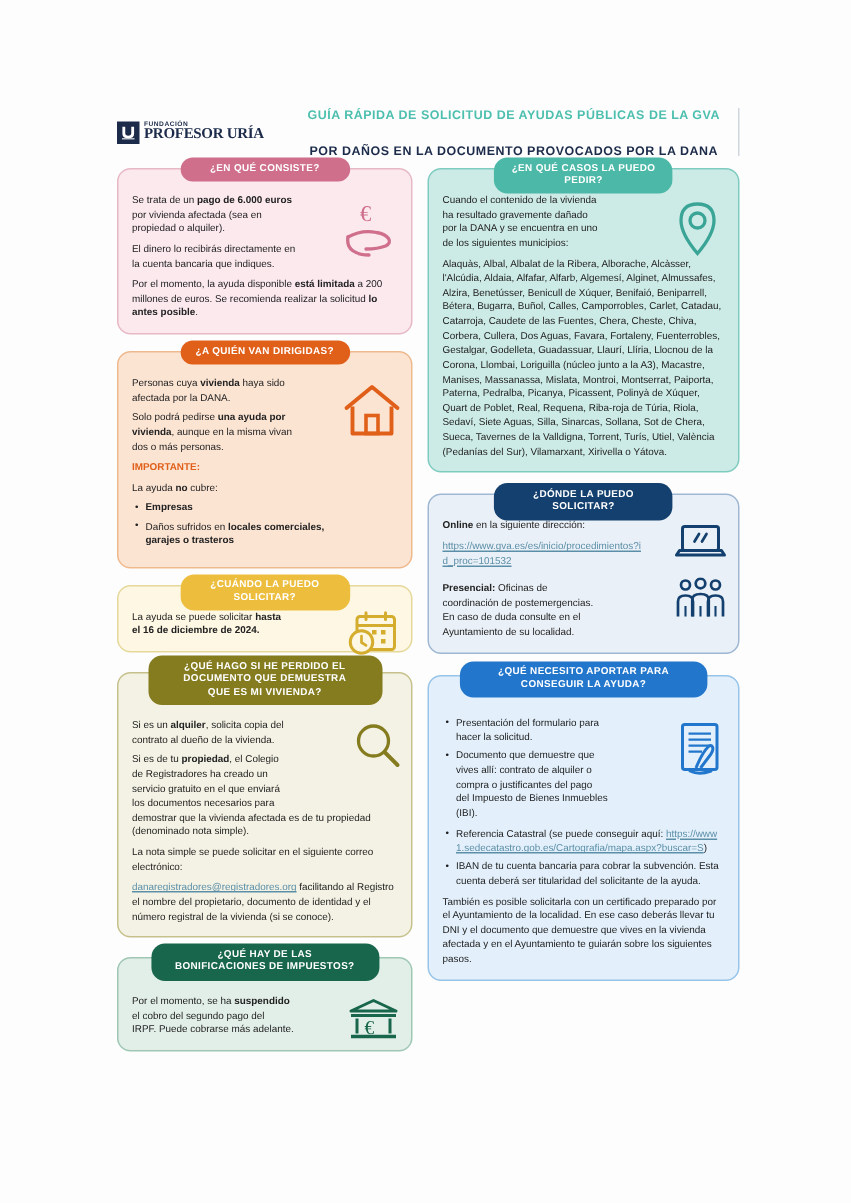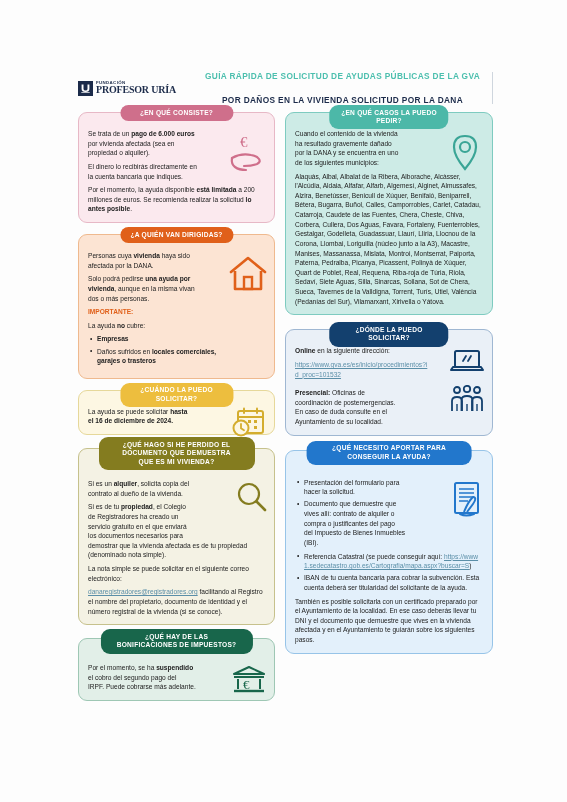--- a/index.html
+++ b/index.html
@@ -137,21 +137,21 @@
           <rect x="1.3" y="9.2" width="8.4" height="0.7" fill="#ffffff"></rect>
         </svg>
       </div>
       <div id="logo-text">
         <span id="logo-fundacion">FUNDACIÓN</span>
         <span id="logo-name">PROFESOR URÍA</span>
       </div>
     </div>
     <div id="title-block">
       <span id="title-line1">GUÍA RÁPIDA DE SOLICITUD DE AYUDAS  PÚBLICAS DE LA GVA</span>
-      <span id="title-line2">POR DAÑOS EN LA VIVIENDA SOLICITUD POR LA DANA</span>
+      <span id="title-line2">POR DAÑOS EN LA DOCUMENTO PROVOCADOS POR LA DANA</span>
     </div>
     <div id="header-rule"></div>
   </div>
 
   <div id="cols">
 
     <div class="col" id="col-left">
 
       <div class="card c-pink" style="padding-top:16px;min-height:100px;">
         <div class="card-head h-pink">¿EN QUÉ CONSISTE?</div>

